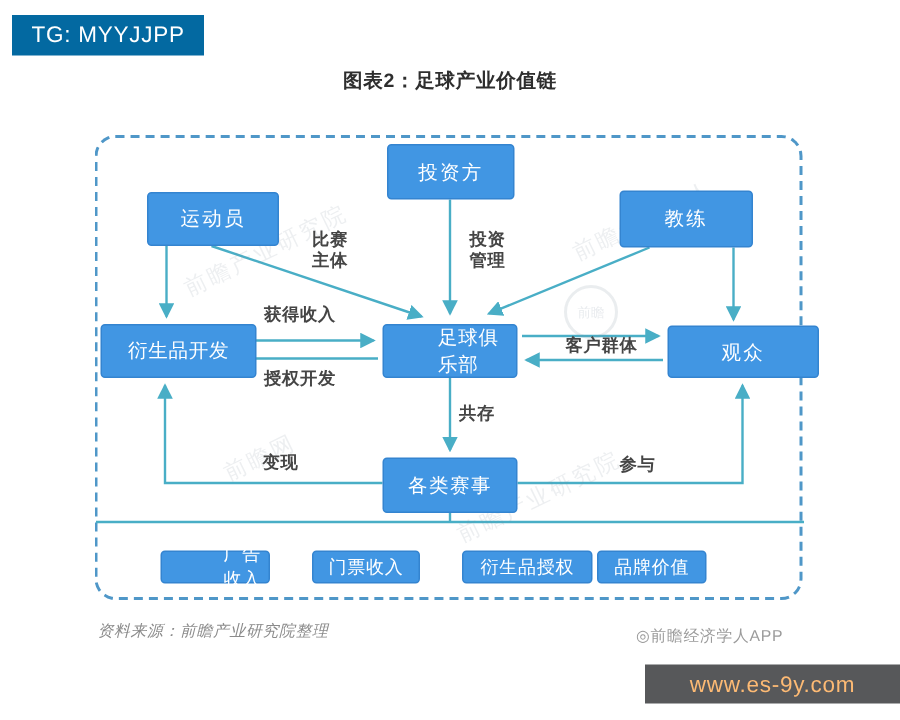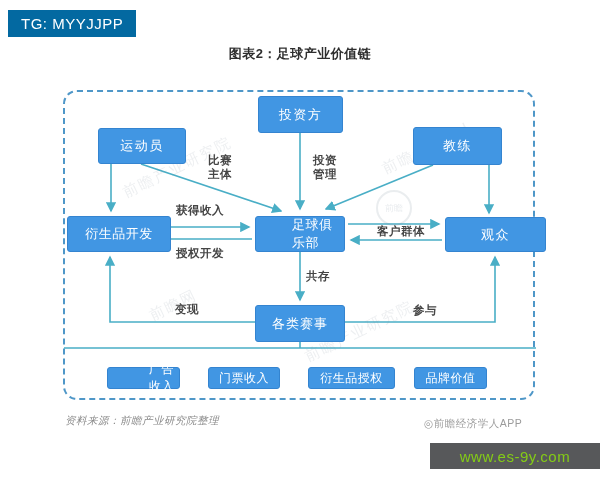--- a/index.html
+++ b/index.html
@@ -37,21 +37,21 @@
   .n-coach   {left:413px;top:127px;width:89px;height:38px;}
   .n-deriv   {left:67px; top:216px;width:104px;height:36px;letter-spacing:0.5px;}
   .n-club    {left:255px;top:216px;width:90px;height:36px;letter-spacing:0.5px;padding-left:36px;}
   .n-aud     {left:445px;top:217px;width:101px;height:35px;}
   .n-events  {left:255px;top:305px;width:90px;height:37px;letter-spacing:1px;}
   
   .out{font-size:12px;letter-spacing:0.5px;}
   .o-ad     {left:107px;top:367px;width:73px;height:22px;padding-left:41px;}
   .o-ticket {left:208px;top:367px;width:72px;height:22px;}
   .o-license{left:308px;top:367px;width:87px;height:22px;}
-  .o-brand  {left:414px;top:367px;width:73px;height:22px;}
+  .o-brand  {left:398px;top:367px;width:73px;height:22px;}
   
   .lbl{
     position:absolute;color:#454545;font-size:11.5px;font-weight:bold;
     line-height:13.5px;text-align:center;letter-spacing:0.5px;
   }
   .l-bisai   {left:196px;top:154px;width:48px;}
   .l-touzi   {left:301px;top:154px;width:48px;}
   .l-huode   {left:159px;top:204px;width:82px;}
   .l-shouquan{left:159px;top:247px;width:82px;}
   .l-kehu    {left:362px;top:225px;width:78px;}
@@ -62,21 +62,21 @@
   .source{
     position:absolute;left:65px;top:414px;color:#8b8b8b;font-size:10.5px;
     font-style:italic;letter-spacing:0.5px;
   }
   .credit{
     position:absolute;left:424px;top:417px;color:#9b9b9b;font-size:10.5px;
     letter-spacing:0.5px;
   }
   .urlbar{
     position:absolute;left:430px;top:443px;width:170px;height:26px;
-    background:#57585a;color:#84cc16;font-size:15px;
+    background:#57585a;color:#fdba74;font-size:15px;
     display:flex;align-items:center;justify-content:center;letter-spacing:0.5px;
   }
   
   .wm{
     position:absolute;color:rgba(125,145,158,0.14);font-size:15px;
     transform:rotate(-26deg);white-space:nowrap;letter-spacing:2px;pointer-events:none;
   }
   .wm1{left:118px;top:158px;}
   .wm2{left:378px;top:138px;}
   .wm3{left:148px;top:296px;}

